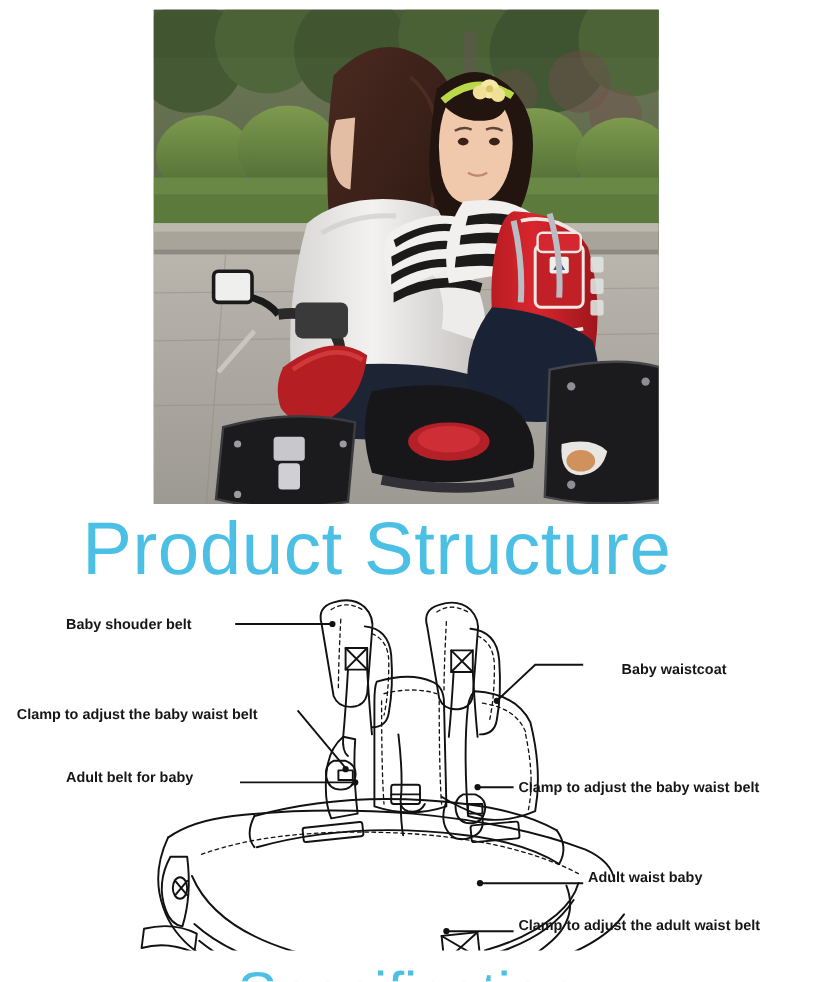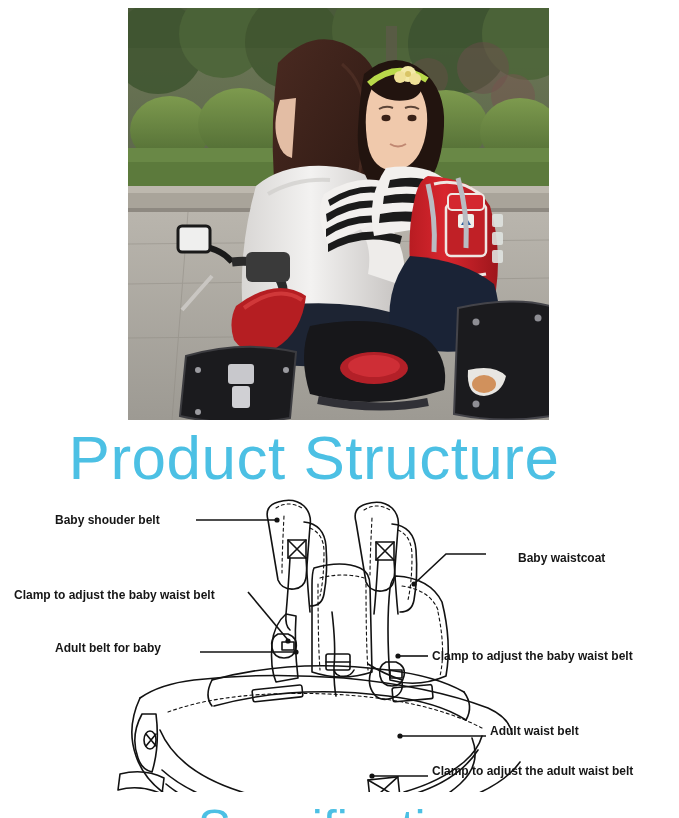--- a/index.html
+++ b/index.html
@@ -418,17 +418,17 @@
 <div class="callout-label left" id="label-baby-shoulder-belt">Baby shouder belt</div>
 
 <div class="callout-label left" id="label-clamp-baby-waist-l">Clamp to adjust the baby waist belt</div>
 
 <div class="callout-label left" id="label-waist-belt-for-baby">Adult belt for baby</div>
 
 <div class="callout-label right" id="label-baby-waistcoat">Baby waistcoat</div>
 
 <div class="callout-label right" id="label-clamp-baby-waist-r">Clamp to adjust the baby waist belt</div>
 
-<div class="callout-label right" id="label-adult-waist-belt">Adult waist belt</div>
+<div class="callout-label right" id="label-adult-waist-belt">Adult waist baby</div>
 
 <div class="callout-label right" id="label-clamp-adult-waist">Clamp to adjust the adult waist belt</div>
 
 <div id="next-section-title">Specification</div>
 
 </body></html>

